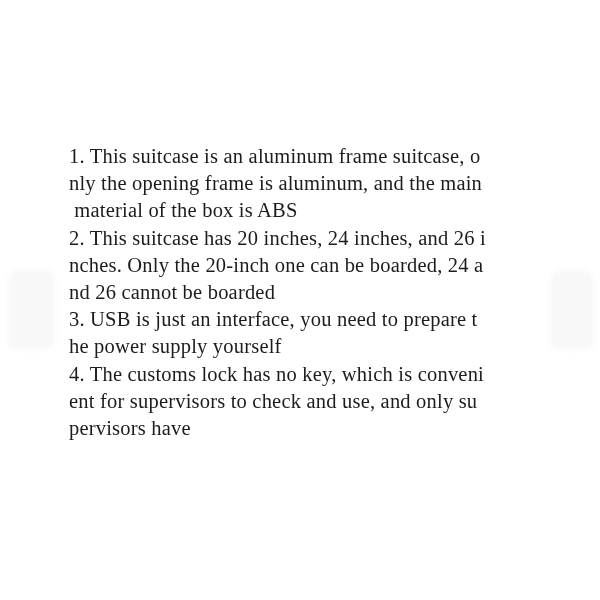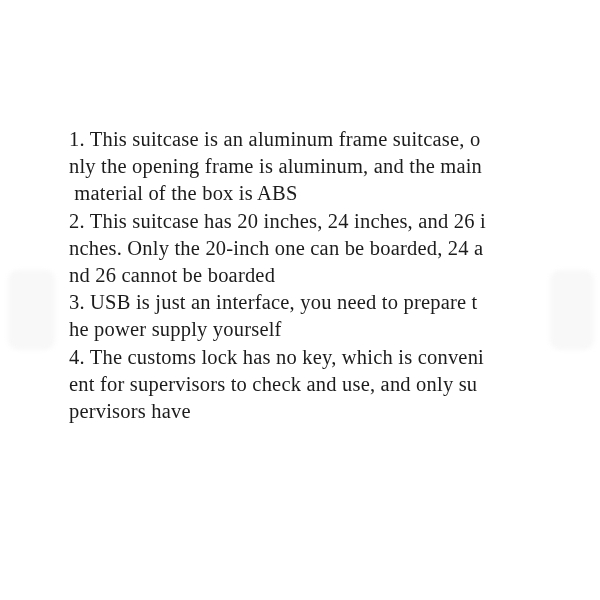--- a/index.html
+++ b/index.html
@@ -11,21 +11,21 @@
     position: relative;
     width: 600px;
     height: 600px;
     background: #ffffff;
     overflow: hidden;
     font-family: "Liberation Serif", "DejaVu Serif", serif;
   }
   .description-block {
     position: absolute;
     left: 69px;
-    top: 126px;
+    top: 143px;
     color: #1c1c1c;
     font-size: 20.5px;
     line-height: 27.2px;
     letter-spacing: 0.2px;
     white-space: pre;
     -webkit-font-smoothing: antialiased;
   }
   .description-line {
     white-space: pre;
   }

